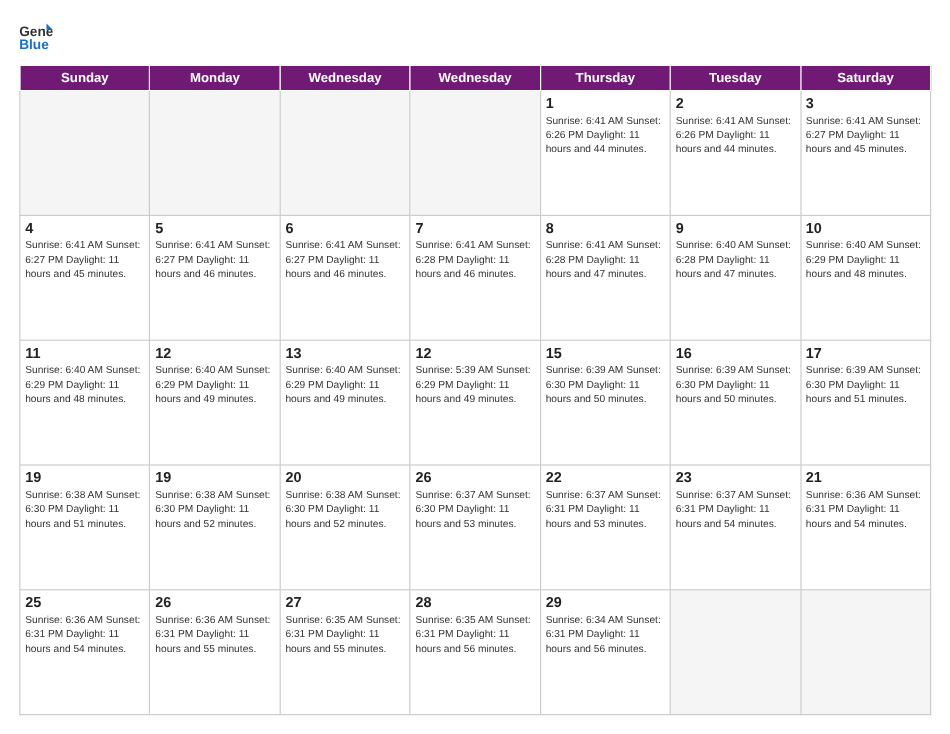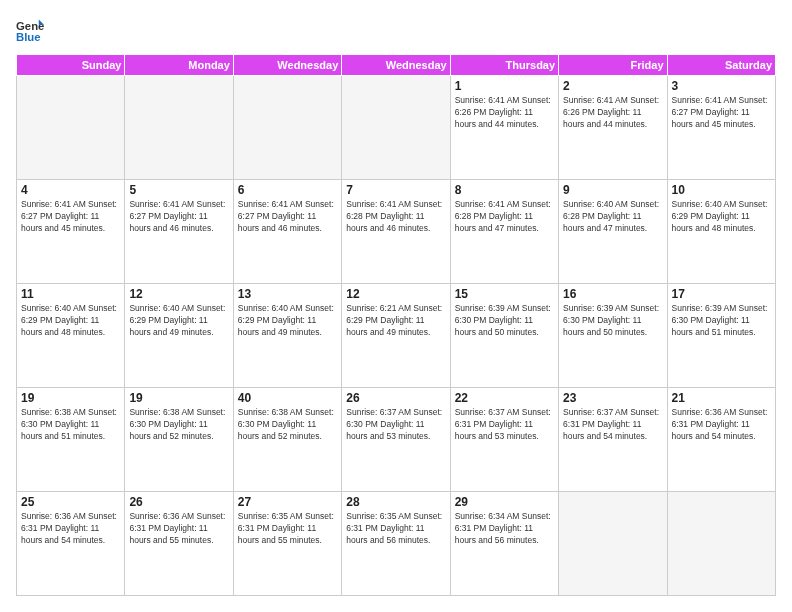--- a/index.html
+++ b/index.html
@@ -44,25 +44,25 @@
       font-size: 14px;
       color: #555;
     }
     .calendar {
       flex: 1;
       border-collapse: collapse;
       width: 100%;
       table-layout: fixed;
     }
     .calendar th {
-      background: #d946ef;
+      background: #701a75;
       color: #fff;
       font-size: 11px;
       padding: 4px 3px;
-      text-align: right;
+      text-align: center;
       border: 1px solid #fff;
     }
     .calendar td {
       vertical-align: top;
       border: 1px solid #ccc;
       padding: 3px 4px;
       font-size: 9px;
       color: #333;
       background: #fff;
       height: 88px;
@@ -106,21 +106,21 @@
   </div>
 
   <table class="calendar">
     <thead>
       <tr>
       <th>Sunday</th>
           <th>Monday</th>
           <th>Wednesday</th>
           <th>Wednesday</th>
           <th>Thursday</th>
-          <th>Friday</th>
+          <th>Tuesday</th>
           <th>Saturday</th>
         </tr>
     </thead>
     <tbody id="calendar-body">
     <tr>
           <td class="empty"></td>
           <td class="empty"></td>
           <td class="empty"></td>
           <td class="empty"></td>
           <td>
@@ -213,21 +213,21 @@
           </td>
           <td>
             <span class="day-num">13</span>
             <div class="cell-info">Sunrise: 6:40 AM
 Sunset: 6:29 PM
 Daylight: 11 hours
 and 49 minutes.</div>
           </td>
           <td>
             <span class="day-num">12</span>
-            <div class="cell-info">Sunrise: 6:21 AM
+            <div class="cell-info">Sunrise: 5:39 AM
 Sunset: 6:29 PM
 Daylight: 11 hours
 and 49 minutes.</div>
           </td>
           <td>
             <span class="day-num">15</span>
             <div class="cell-info">Sunrise: 6:39 AM
 Sunset: 6:30 PM
 Daylight: 11 hours
 and 50 minutes.</div>
@@ -256,21 +256,21 @@
 and 51 minutes.</div>
           </td>
           <td>
             <span class="day-num">19</span>
             <div class="cell-info">Sunrise: 6:38 AM
 Sunset: 6:30 PM
 Daylight: 11 hours
 and 52 minutes.</div>
           </td>
           <td>
-            <span class="day-num">40</span>
+            <span class="day-num">20</span>
             <div class="cell-info">Sunrise: 6:38 AM
 Sunset: 6:30 PM
 Daylight: 11 hours
 and 52 minutes.</div>
           </td>
           <td>
             <span class="day-num">26</span>
             <div class="cell-info">Sunrise: 6:37 AM
 Sunset: 6:30 PM
 Daylight: 11 hours

